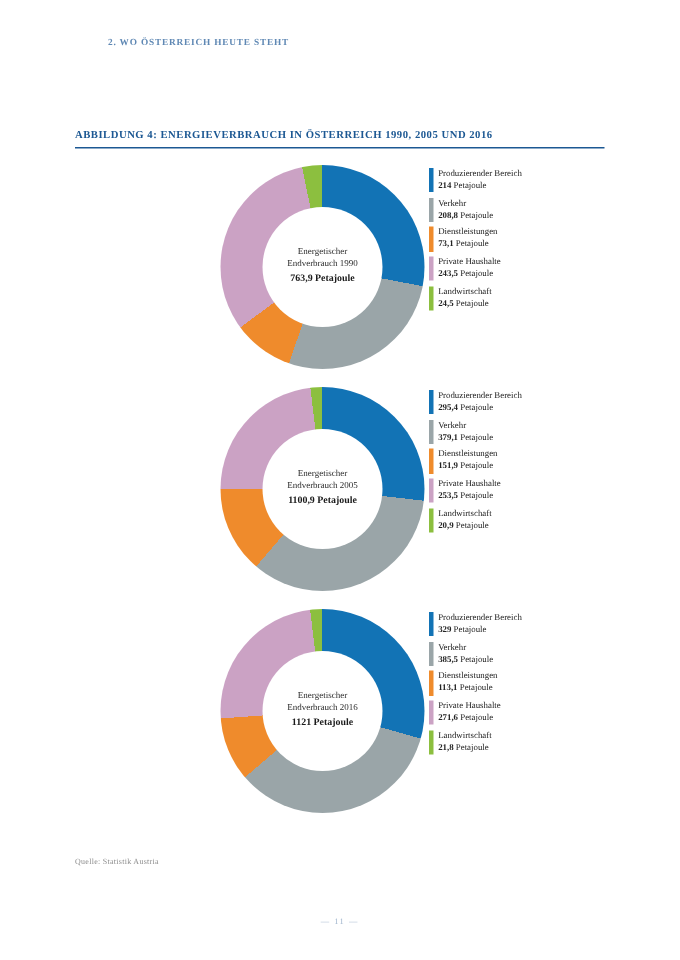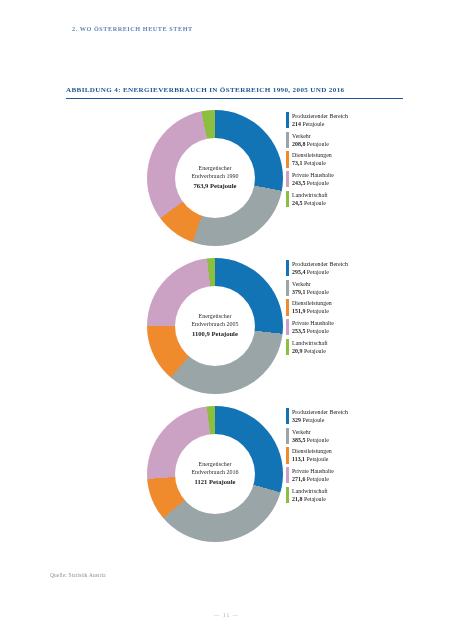--- a/index.html
+++ b/index.html
@@ -21,21 +21,21 @@
     font-family:"Liberation Serif", serif;
     font-size:6.2px;
     letter-spacing:.55px;
     font-weight:700;
     color:#5f88b4;
     font-variant:small-caps;
     text-transform:uppercase;
   }
   .fig-title-wrap{
     position:absolute;
-    left:66px;right:50px;top:86px;
+    left:50px;right:50px;top:86px;
   }
   .fig-title{
     font-family:"Liberation Serif", serif;
     font-size:7.1px;
     font-weight:700;
     letter-spacing:.35px;
     color:#1c5893;
     text-transform:uppercase;
     padding-bottom:4px;
   }

